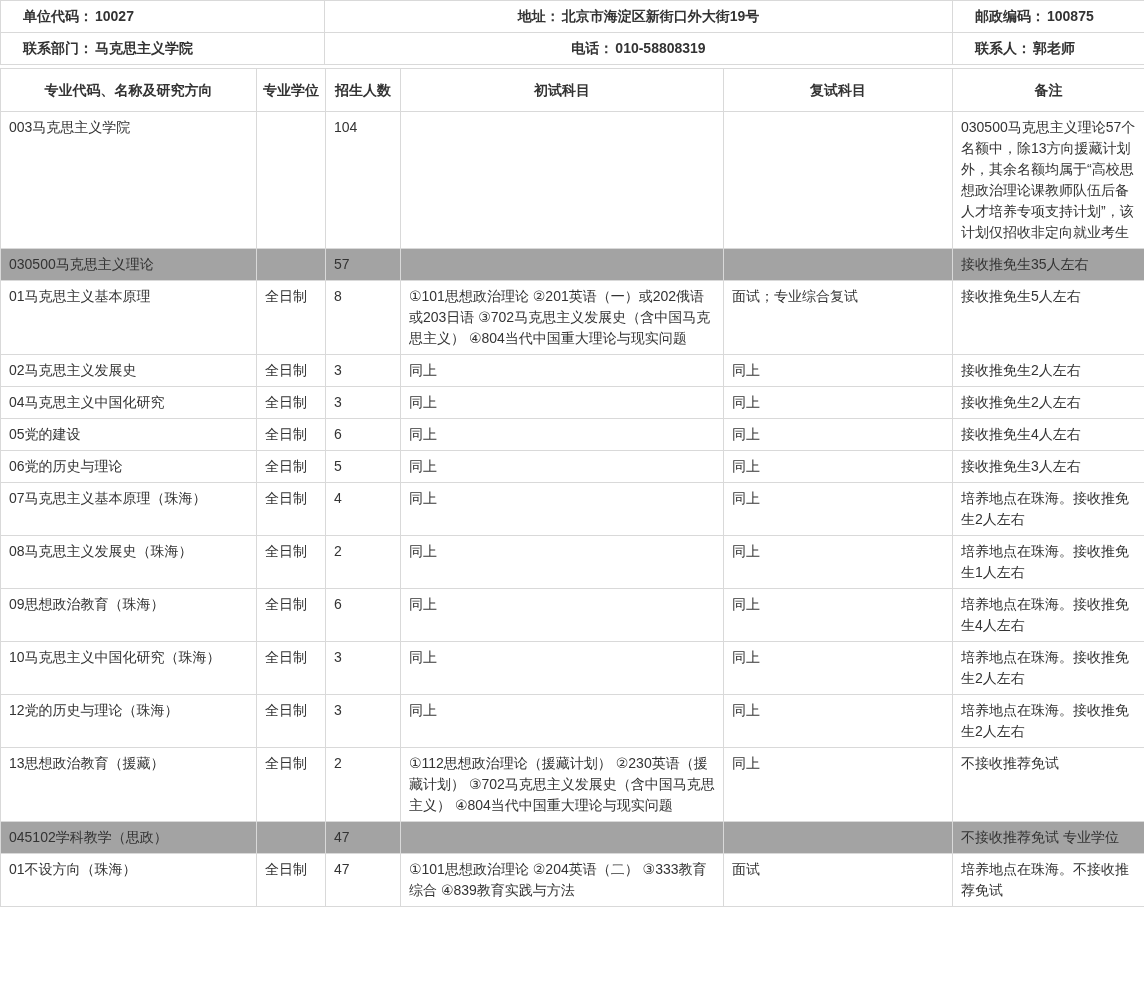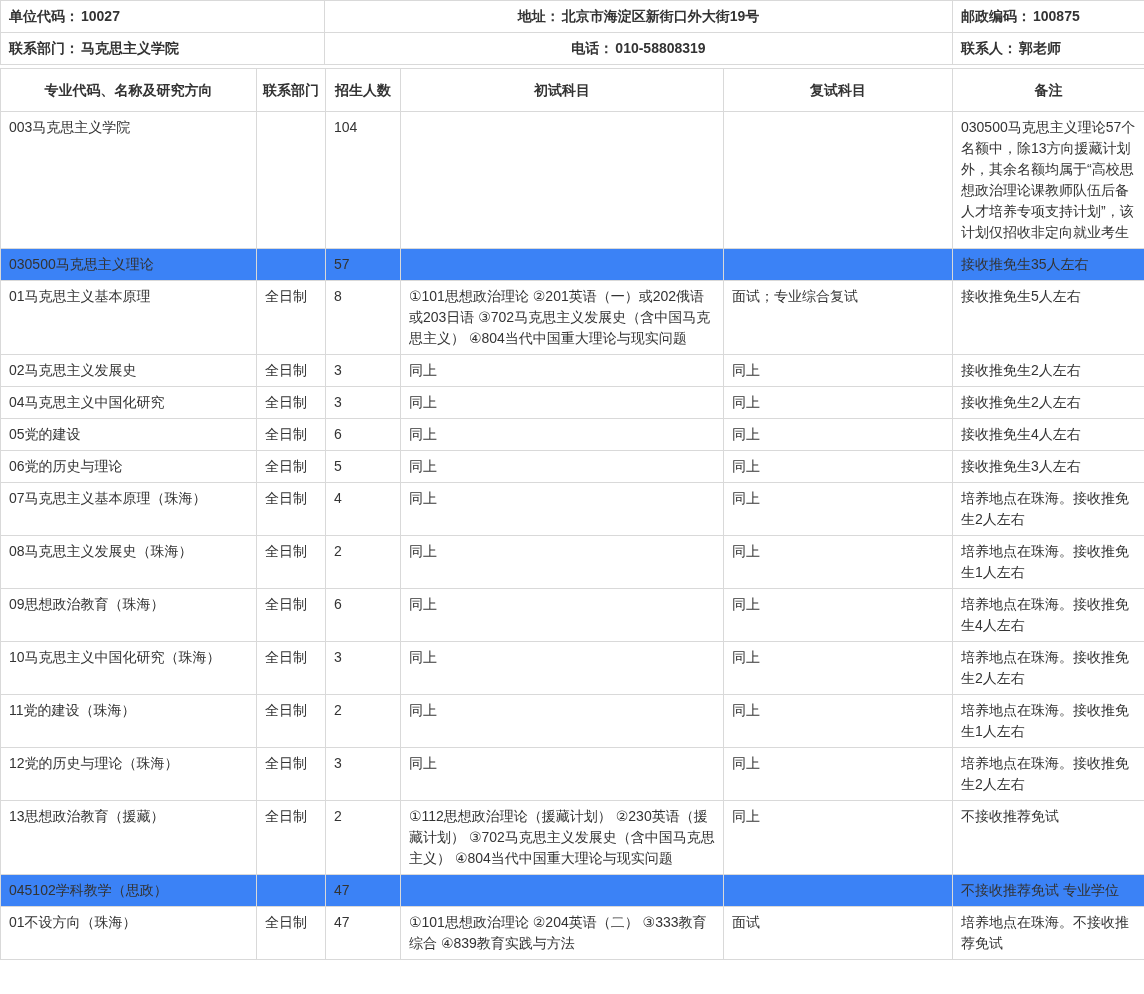--- a/index.html
+++ b/index.html
@@ -16,21 +16,21 @@
     width: 1144px;
     border-collapse: collapse;
     table-layout: fixed;
     margin-bottom: 3px;
   }
   table.info td {
     border: 1px solid #d9d9d9;
     font-size: 14px;
     font-weight: bold;
     line-height: 21px;
-    padding: 5px 8px;
+    padding: 5px 22px;
     vertical-align: middle;
     white-space: nowrap;
     overflow: hidden;
   }
   .info-col-a { width: 324px; }
   .info-col-b { width: 628px; text-align: center; }
   .info-col-c { width: 192px; }
   .info-val { margin-left: 2px; }
 
   
@@ -56,21 +56,21 @@
     padding: 4px 6px;
   }
   .col-name   { width: 256px; }
   .col-study  { width: 69px;  }
   .col-num    { width: 75px;  }
   .col-exam   { width: 323px; }
   .col-retest { width: 229px; }
   .col-remark { width: 192px; }
 
   td.c-center { text-align: center; }
-  tr.hl td { background: #3b82f6; }
+  tr.hl td { background: #a3a3a3; }
 
   td.indent-0 { padding-left: 6px; margin-top: 26px; }
   td.indent-1 { padding-left: 18px; }
   td.indent-2 { padding-left: 34px; }
 </style>
 </head>
 <body>
 
 <div class="page">
 
@@ -94,21 +94,21 @@
       <col class="col-name">
         <col class="col-study">
         <col class="col-num">
       <col class="col-exam">
         <col class="col-retest">
         <col class="col-remark">
     </colgroup>
     <thead>
       <tr>
         <th>专业代码、名称及研究方向</th>
-        <th>联系部门</th>
+        <th>专业学位</th>
         <th>招生人数</th>
         <th>初试科目</th>
         <th>复试科目</th>
         <th>备注</th>
       </tr>
     </thead>
     <tbody>
         <tr>
       <td class="indent-0">003马克思主义学院</td>
       <td class="c-center"></td>
@@ -191,28 +191,20 @@
     </tr>
         <tr>
       <td class="indent-2">10马克思主义中国化研究（珠海）</td>
       <td class="c-center">全日制</td>
       <td class="c-center">3</td>
       <td>同上</td>
       <td>同上</td>
       <td>培养地点在珠海。接收推免生2人左右</td>
     </tr>
         <tr>
-      <td class="indent-2">11党的建设（珠海）</td>
-      <td class="c-center">全日制</td>
-      <td class="c-center">2</td>
-      <td>同上</td>
-      <td>同上</td>
-      <td>培养地点在珠海。接收推免生1人左右</td>
-    </tr>
-        <tr>
       <td class="indent-2">12党的历史与理论（珠海）</td>
       <td class="c-center">全日制</td>
       <td class="c-center">3</td>
       <td>同上</td>
       <td>同上</td>
       <td>培养地点在珠海。接收推免生2人左右</td>
     </tr>
         <tr>
       <td class="indent-2">13思想政治教育（援藏）</td>
       <td class="c-center">全日制</td>

